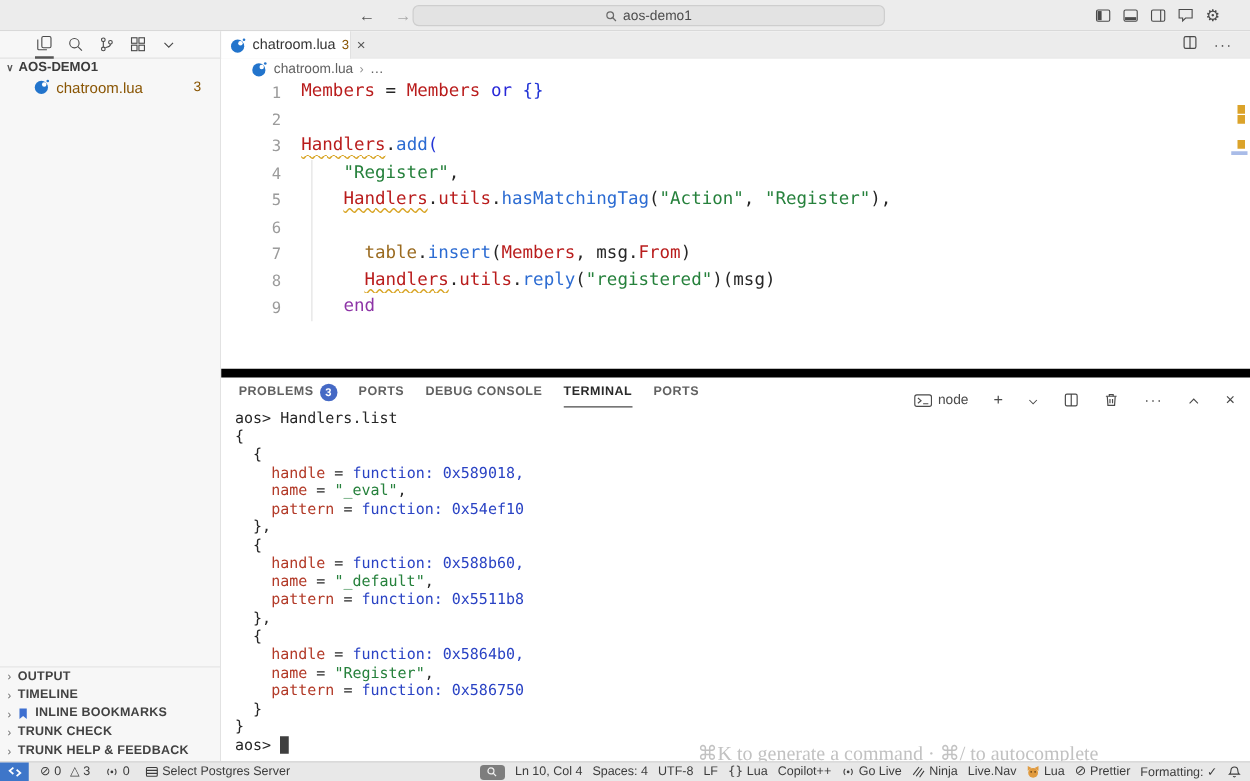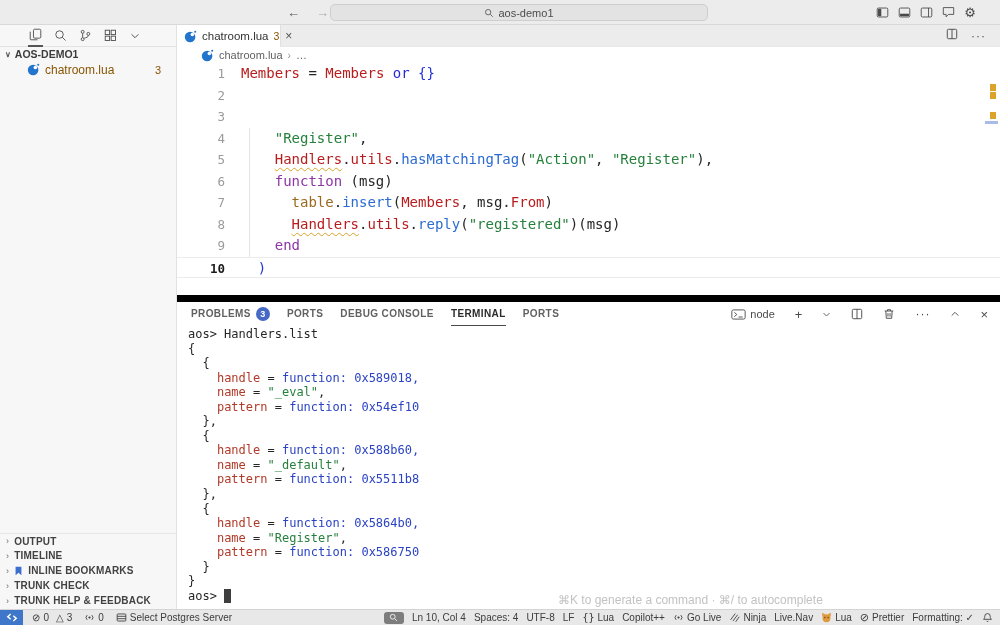--- a/index.html
+++ b/index.html
@@ -48,24 +48,24 @@
   .tk-v{color:#b91c1c}.tk-fn{color:#2b6bd2}.tk-kw{color:#2828d8;font-weight:normal}
   .tk-br{color:#2436d6}.tk-s{color:#26813c}.tk-p{color:#8d34a6}.tk-t{color:#9a6a1f}.tk-d{color:#262626}
   .sq{text-decoration:#d8a423 wavy underline;text-decoration-thickness:1px;text-underline-offset:3px;text-decoration-skip-ink:none}
   .tk-r{color:#b23a28}.tk-b{color:#2a43c4}.tk-cur{background:#3f3f3f}
   
   .panel{position:absolute;left:0;right:0;top:270px;bottom:0;background:#fff;border-top:7px solid #000000}
   .panel-tabs{height:24px;display:flex;align-items:stretch;gap:17px;padding-left:14px;font-size:10px;letter-spacing:.4px;color:#616161;font-weight:600}
   .panel-tab{display:flex;align-items:center;gap:5px;border-bottom:1.5px solid transparent}
   .panel-tab.active{color:#2b2b2b;border-bottom-color:#4a4a4a}
   .panel-badge{min-width:14px;height:14px;border-radius:8px;background:#4569c5;color:#fff;font-size:9px;display:inline-flex;align-items:center;justify-content:center;font-weight:700;padding:0 3px}
-  .panel-actions{margin-left:auto;display:flex;gap:20px;align-items:center;padding-right:12px;color:#4a4a4a;font-size:11px;font-weight:400;letter-spacing:0}
+  .panel-actions{margin-left:auto;display:flex;gap:20px;align-items:flex-end;padding-right:12px;color:#4a4a4a;font-size:11px;font-weight:400;letter-spacing:0}
   .panel-act{display:inline-flex;align-items:center;gap:4px}
   .terminal{position:absolute;left:11px;top:25px;right:0;bottom:0;font-family:"DejaVu Sans Mono",monospace;font-size:12px;line-height:14.55px;white-space:pre;color:#1f1f1f}
-  .term-hint{position:absolute;left:381px;top:291px;font-size:12px;color:#c2c2c2;font-family:Liberation Sans, sans-serif}
+  .term-hint{position:absolute;left:381px;top:291px;font-size:16px;color:#c2c2c2;font-family:Liberation Serif, serif}
   
   .statusbar{position:absolute;left:0;bottom:0;width:1000px;height:16px;background:#e8e8e8;border-top:1px solid #d4d4d4;display:flex;align-items:center;font-size:10px;color:#3c3c3c}
   .remote-badge{width:23px;height:15px;background:#3e76c9;display:flex;align-items:center;justify-content:center;flex:none}
   .sb-left{display:flex;gap:12px;align-items:center;padding-left:9px}
   .sb-group{display:flex;gap:3px;align-items:center}
   .sb-right{margin-left:auto;display:flex;gap:8px;align-items:center;padding-right:7px}
   .sb-item{display:inline-flex;gap:3px;align-items:center;white-space:nowrap}
   .sb-icon{display:inline-flex;align-items:center;line-height:1}
   .sb-item[data-name="status-zoom-indicator"]{background:#7d7d7d;border-radius:3px;width:20px;height:12px;justify-content:center}
   .glyph{font-size:10px;line-height:1}
@@ -233,28 +233,27 @@
     <span data-name="breadcrumb-more">…</span>
   </div>
   <div class="code" id="code-lines" data-name="code-editor">
     <div class="indent-guide" data-name="indent-guide"></div>
     <div class="ruler-warn" style="top:21px" data-name="overview-ruler-warning-mark"></div>
     <div class="ruler-warn" style="top:29px" data-name="overview-ruler-warning-mark"></div>
     <div class="ruler-warn" style="top:49px" data-name="overview-ruler-warning-mark"></div>
     <div class="ruler-cursor" style="top:58px" data-name="overview-ruler-cursor-mark"></div>
   <div class="code-line" data-name="code-line-1"><span class="gutter" data-name="line-number">1</span><span class="code-text"><span class="tk-v">Members</span><span class="tk-d"> = </span><span class="tk-v">Members</span><span class="tk-d"> </span><span class="tk-kw">or</span><span class="tk-d"> </span><span class="tk-br">{}</span></span></div>
       <div class="code-line" data-name="code-line-2"><span class="gutter" data-name="line-number">2</span><span class="code-text"></span></div>
-      <div class="code-line" data-name="code-line-3"><span class="gutter" data-name="line-number">3</span></div>
+      <div class="code-line" data-name="code-line-3"><span class="gutter" data-name="line-number">3</span><span class="code-text"><span class="tk-v sq">Handlers</span><span class="tk-d">.</span><span class="tk-fn">add</span><span class="tk-br">(</span></span></div>
       <div class="code-line" data-name="code-line-4"><span class="gutter" data-name="line-number">4</span><span class="code-text"><span class="tk-d">    </span><span class="tk-s">"Register"</span><span class="tk-d">,</span></span></div>
       <div class="code-line" data-name="code-line-5"><span class="gutter" data-name="line-number">5</span><span class="code-text"><span class="tk-d">    </span><span class="tk-v sq">Handlers</span><span class="tk-d">.</span><span class="tk-v">utils</span><span class="tk-d">.</span><span class="tk-fn">hasMatchingTag</span><span class="tk-d">(</span><span class="tk-s">"Action"</span><span class="tk-d">, </span><span class="tk-s">"Register"</span><span class="tk-d">),</span></span></div>
-      <div class="code-line" data-name="code-line-6"><span class="gutter" data-name="line-number">6</span><span class="code-text"><span class="tk-d">    </span><span class="tk-p">function</span><span class="tk-d"> (msg)</span></span></div>
+      <div class="code-line" data-name="code-line-6"><span class="gutter" data-name="line-number">6</span></div>
       <div class="code-line" data-name="code-line-7"><span class="gutter" data-name="line-number">7</span><span class="code-text"><span class="tk-d">      </span><span class="tk-t">table</span><span class="tk-d">.</span><span class="tk-fn">insert</span><span class="tk-d">(</span><span class="tk-v">Members</span><span class="tk-d">, msg.</span><span class="tk-v">From</span><span class="tk-d">)</span></span></div>
       <div class="code-line" data-name="code-line-8"><span class="gutter" data-name="line-number">8</span><span class="code-text"><span class="tk-d">      </span><span class="tk-v sq">Handlers</span><span class="tk-d">.</span><span class="tk-v">utils</span><span class="tk-d">.</span><span class="tk-fn">reply</span><span class="tk-d">(</span><span class="tk-s">"registered"</span><span class="tk-d">)(msg)</span></span></div>
       <div class="code-line" data-name="code-line-9"><span class="gutter" data-name="line-number">9</span><span class="code-text"><span class="tk-d">    </span><span class="tk-p">end</span></span></div>
-      <div class="code-line cur-line" data-name="code-line-10"><span class="gutter" data-name="line-number">10</span><span class="code-text"><span class="tk-d">  </span><span class="tk-br">)</span></span></div>
     </div>
 
   <div class="panel" data-name="bottom-panel">
     <div class="panel-tabs" id="panel-tabs" data-name="panel-tab-bar">
         <div class="panel-tab" data-name="panel-tab-problems">
           <span>PROBLEMS</span>
           <span class="panel-badge" data-name="problems-count-badge">3</span>
         </div>
         <div class="panel-tab" data-name="panel-tab-output">
           <span>PORTS</span>

